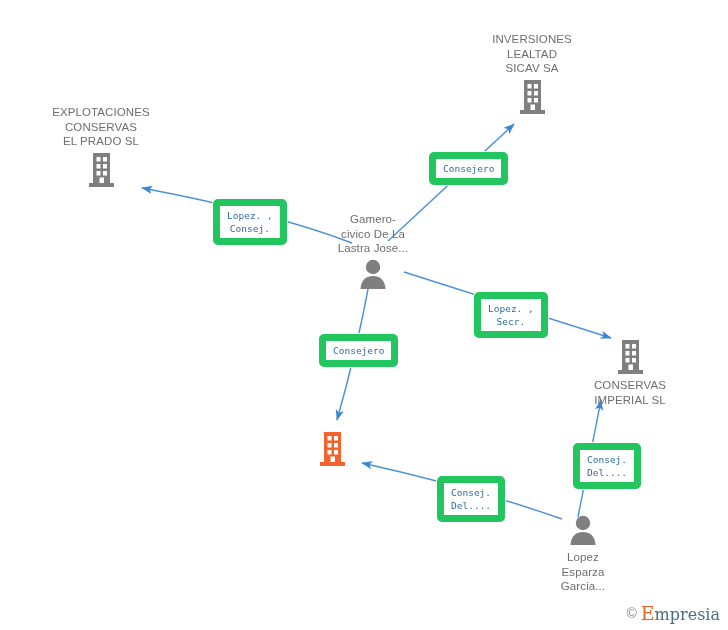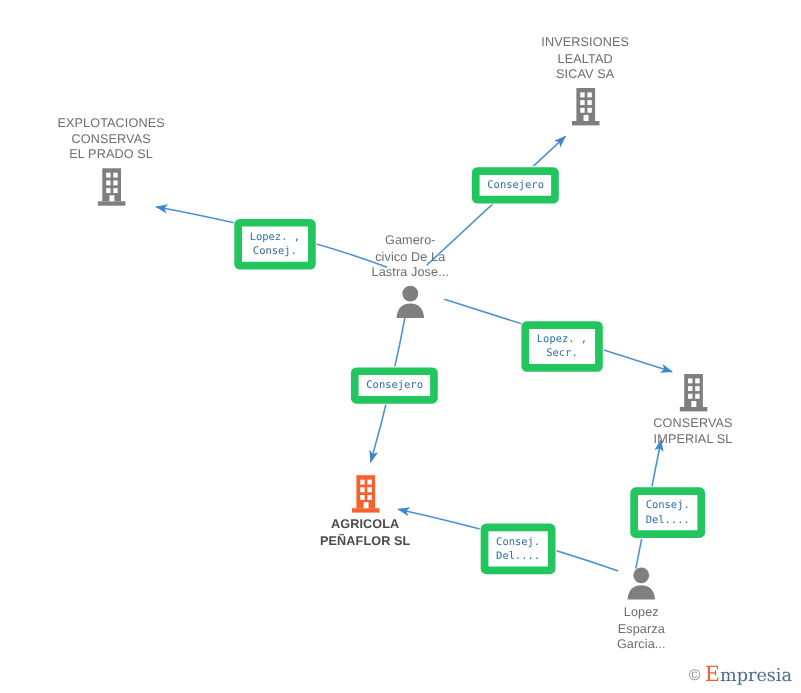--- a/index.html
+++ b/index.html
@@ -187,22 +187,20 @@
         <rect x="4" y="32" width="25" height="4" fill="#f4622d"></rect>
         <rect x="11.5" y="6" width="4" height="4.5" fill="#ffffff"></rect>
         <rect x="18" y="6" width="4" height="4.5" fill="#ffffff"></rect>
         <rect x="11.5" y="13" width="4" height="4.5" fill="#ffffff"></rect>
         <rect x="18" y="13" width="4" height="4.5" fill="#ffffff"></rect>
         <rect x="11.5" y="20" width="4" height="4.5" fill="#ffffff"></rect>
         <rect x="18" y="20" width="4" height="4.5" fill="#ffffff"></rect>
         <rect x="14.5" y="26.5" width="4.5" height="5.5" fill="#ffffff"></rect>
       </svg>
     </span>
-    <span class="node-label highlight">AGRICOLA
-PEÑAFLOR SL</span>
   </div>
 
   <div class="node label-below" style="left:583px; top:514px;">
     <span class="icon-wrap">
       <svg width="34" height="34" viewBox="0 0 34 34">
         <circle cx="17" cy="9" r="7.2" fill="#7f7f7f"></circle>
         <path d="M4.5 31 C5 21.5 10.5 18 17 18 C23.5 18 29 21.5 29.5 31 Z" fill="#7f7f7f"></path>
       </svg>
     </span>
     <span class="node-label">Lopez

